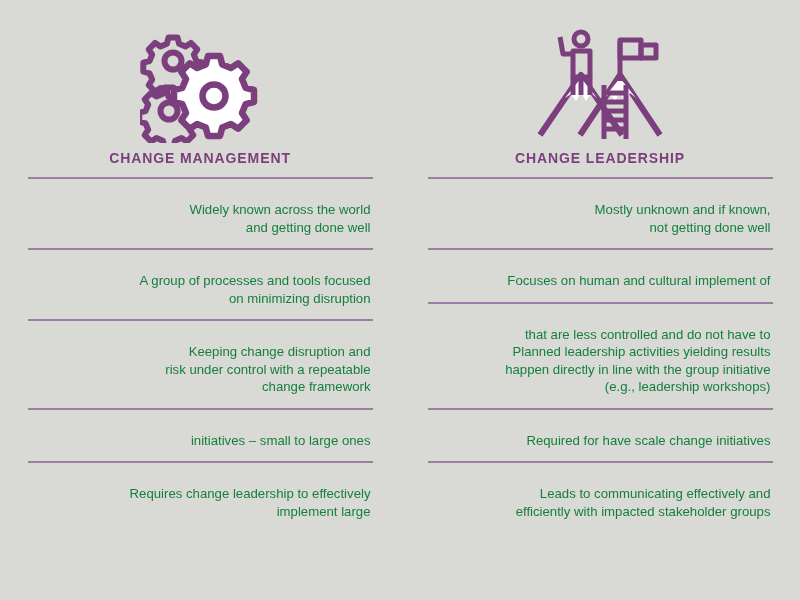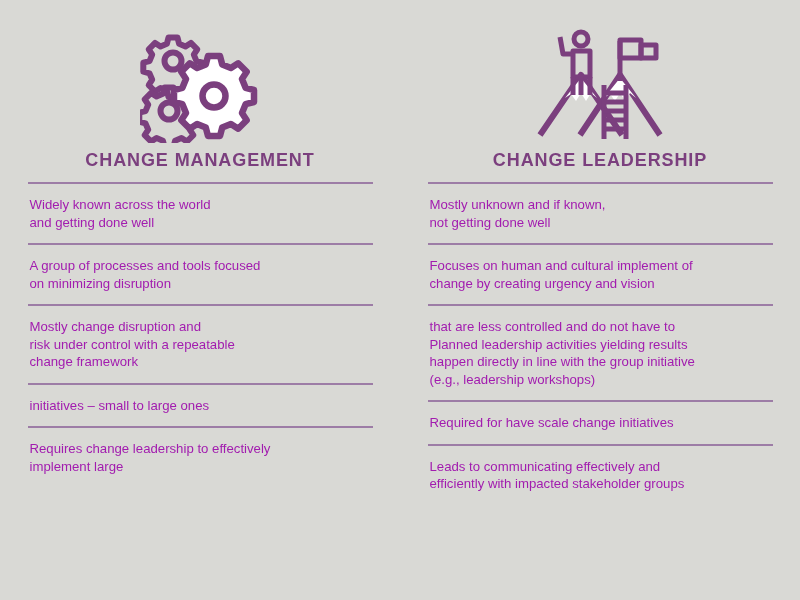--- a/index.html
+++ b/index.html
@@ -38,42 +38,42 @@
     align-items: center;
     justify-content: center;
   }
   .icon-wrap svg {
     display: block;
   }
   .col-title {
     width: 345px;
     text-align: center;
     color: #7b3f7e;
-    font-size: 18px;
+    font-size: 14px;
     font-weight: bold;
     letter-spacing: 0.9px;
     padding-bottom: 11px;
     box-sizing: border-box;
   }
   .rows {
     width: 345px;
     display: flex;
     flex-direction: column;
   }
   .divider {
     height: 2px;
     background: #9d7da6;
     width: 100%;
   }
   .row {
-    text-align: left;
-    color: #a21caf;
+    text-align: right;
+    color: #15803d;
     font-size: 13.2px;
     line-height: 17.5px;
-    padding: 12px 2px 12px 2px;
+    padding: 22px 2px 12px 2px;
     box-sizing: border-box;
   }
   .row-line {
     display: block;
     white-space: nowrap;
   }
 </style>
 </head>
 <body>
 
@@ -110,21 +110,21 @@
         </div>
         <div class="divider"></div>
 
         <div class="row">
           <span class="row-line">A group of processes and tools focused</span>
           <span class="row-line">on minimizing disruption</span>
         </div>
         <div class="divider"></div>
 
         <div class="row">
-          <span class="row-line">Mostly change disruption and</span>
+          <span class="row-line">Keeping change disruption and</span>
           <span class="row-line">risk under control with a repeatable</span>
           <span class="row-line">change framework</span>
         </div>
         <div class="divider"></div>
 
         <div class="row">
           <span class="row-line">initiatives – small to large ones</span>
         </div>
         <div class="divider"></div>
 
@@ -180,21 +180,20 @@
         <div class="divider"></div>
 
         <div class="row">
           <span class="row-line">Mostly unknown and if known,</span>
           <span class="row-line">not getting done well</span>
         </div>
         <div class="divider"></div>
 
         <div class="row">
           <span class="row-line">Focuses on human and cultural implement of</span>
-          <span class="row-line">change by creating urgency and vision</span>
         </div>
         <div class="divider"></div>
 
         <div class="row">
           <span class="row-line">that are less controlled and do not have to</span>
           <span class="row-line">Planned leadership activities yielding results</span>
           <span class="row-line">happen directly in line with the group initiative</span>
           <span class="row-line">(e.g., leadership workshops)</span>
         </div>
         <div class="divider"></div>

